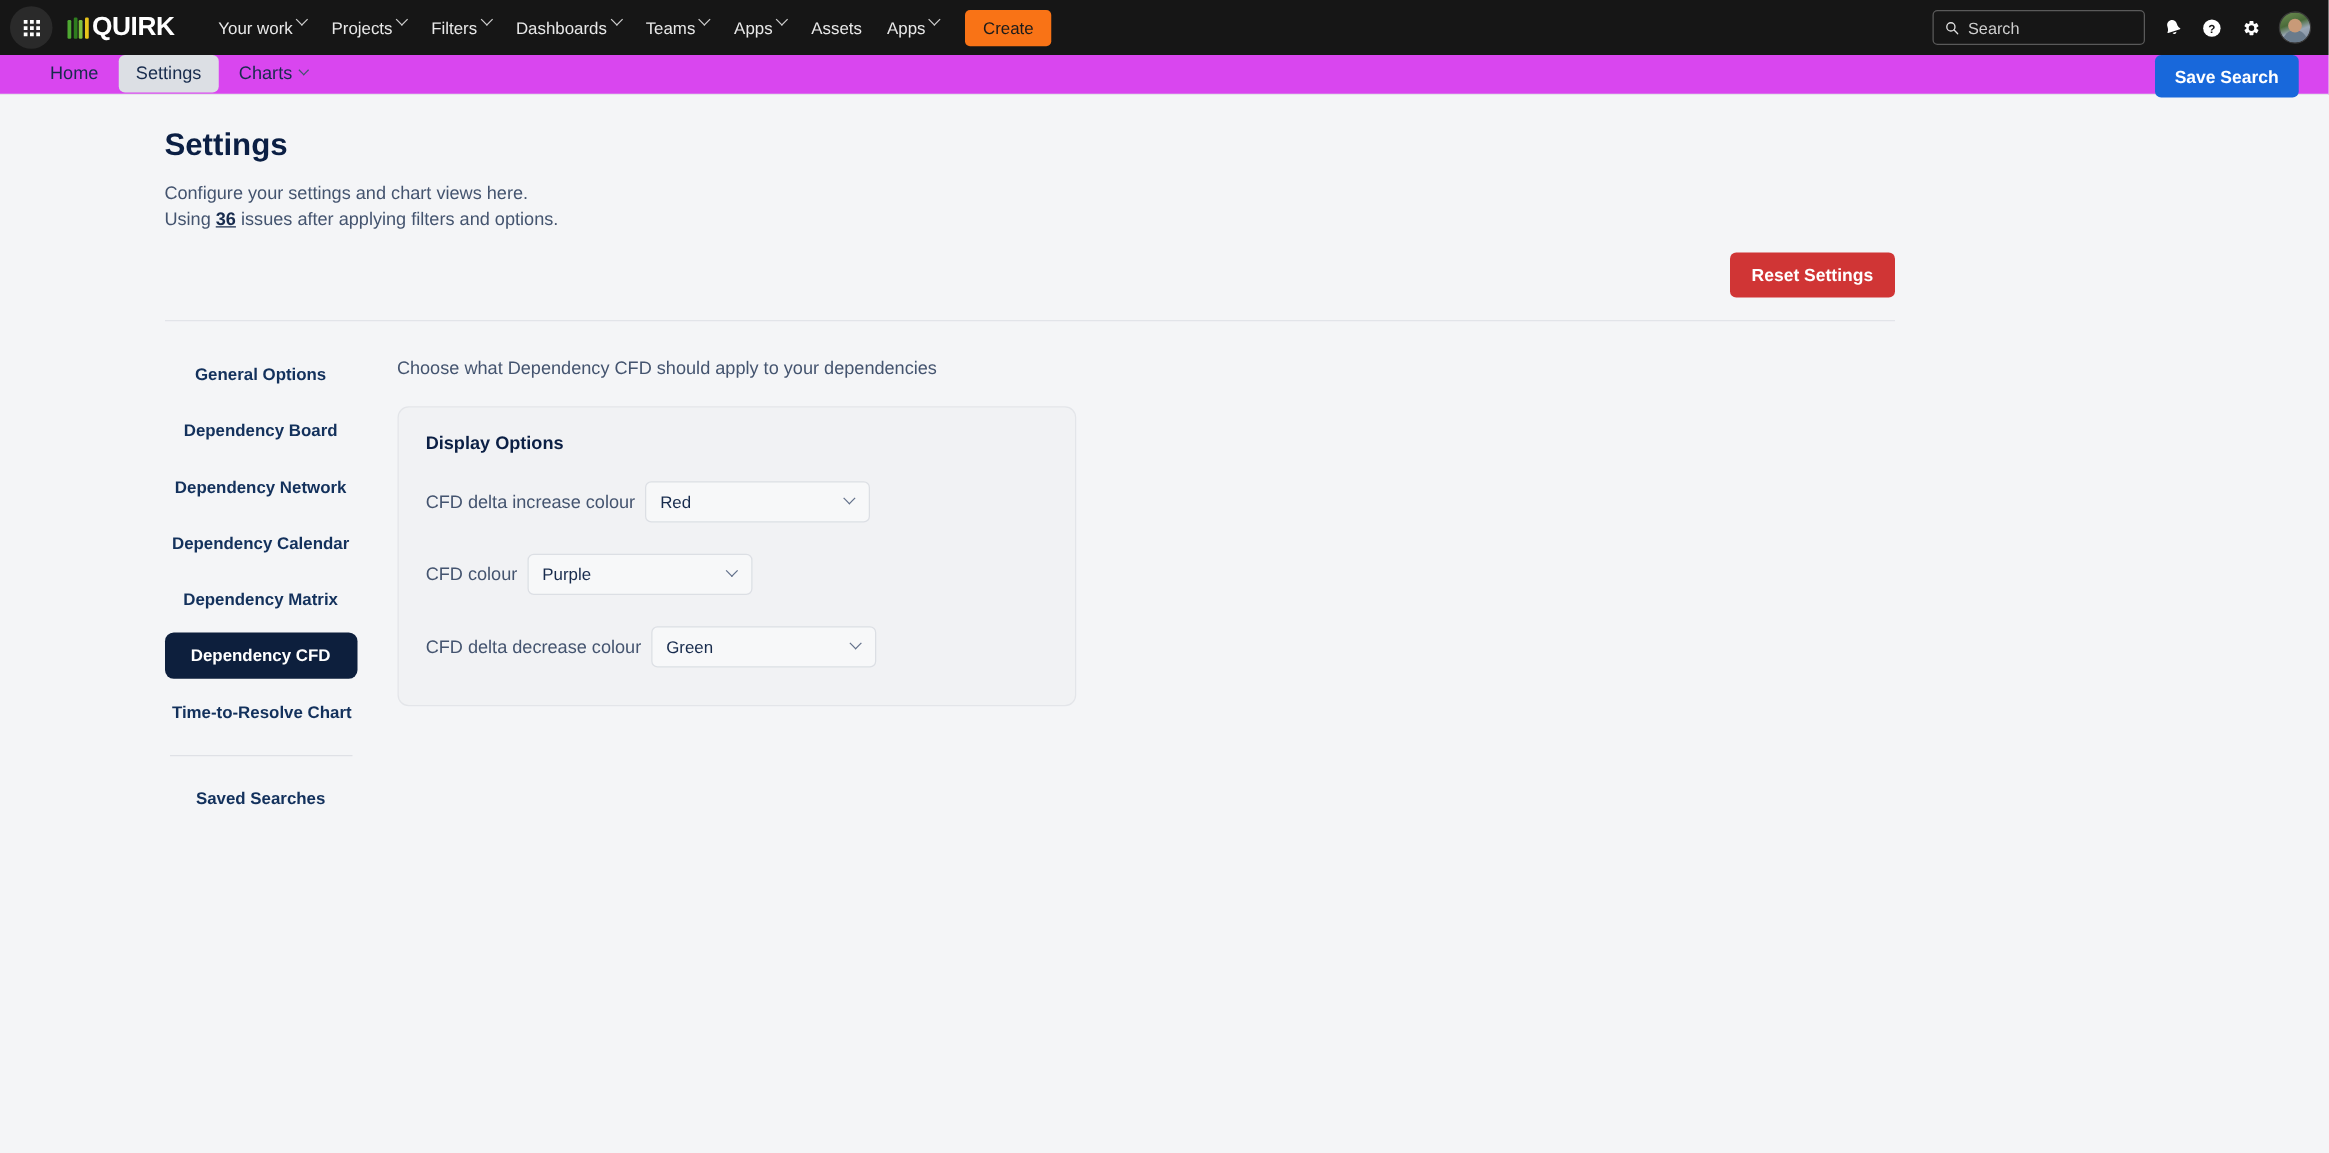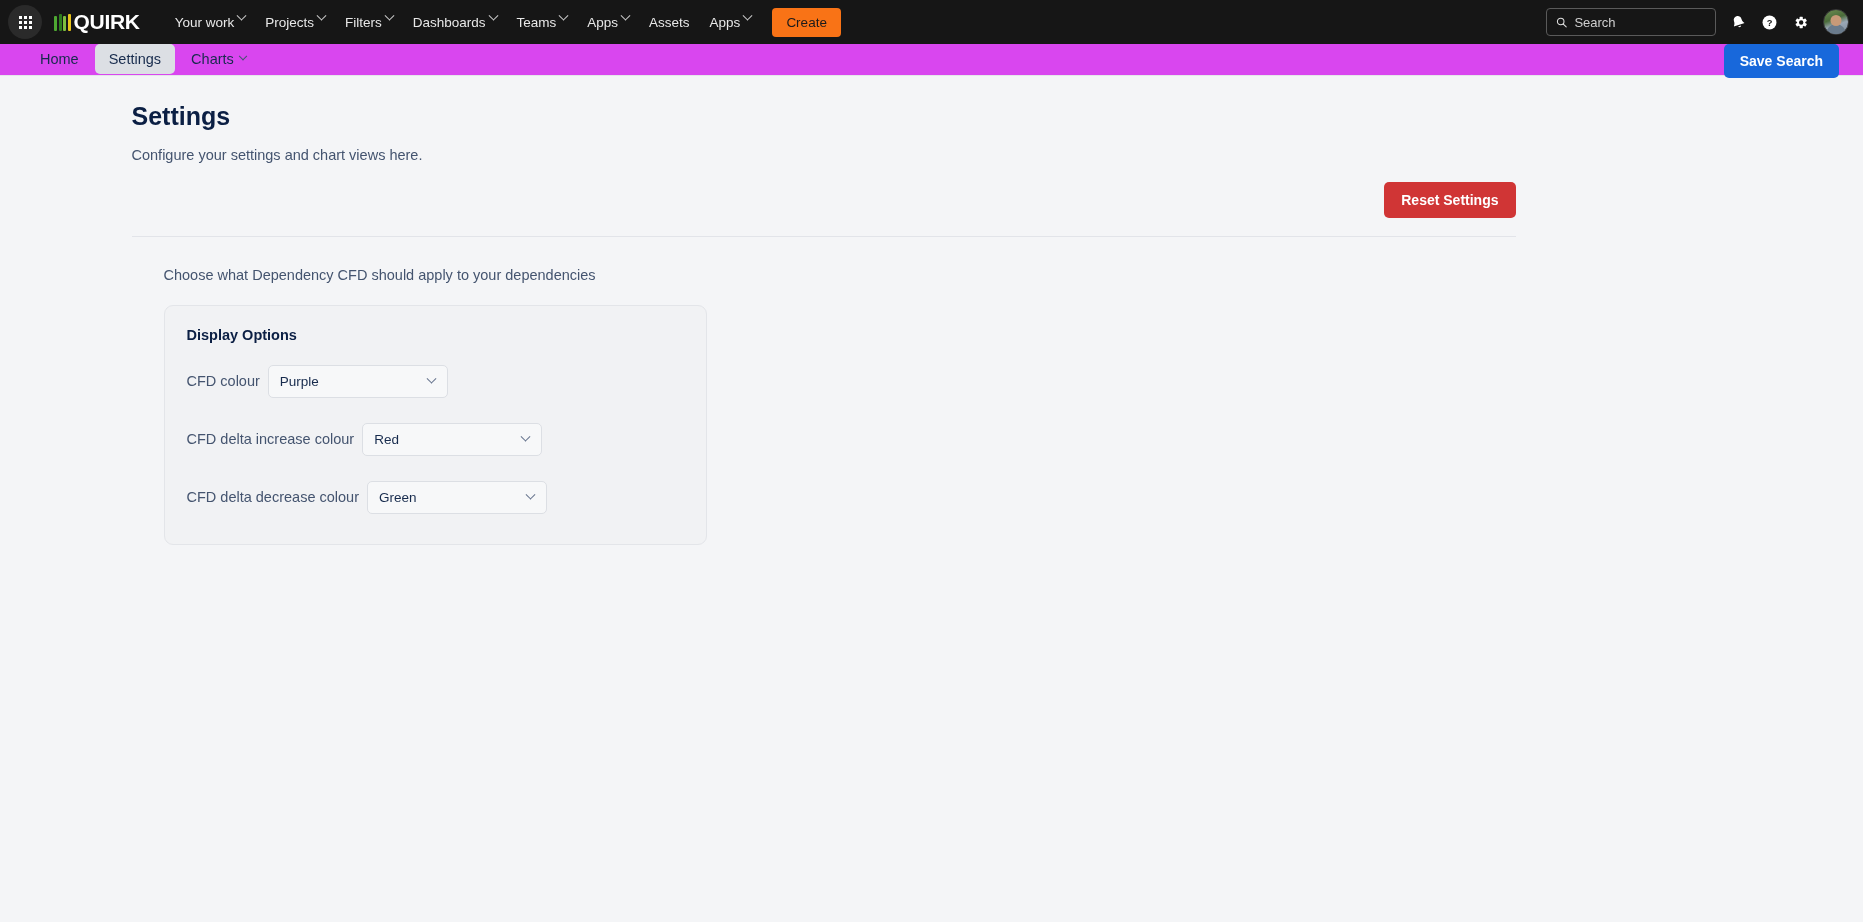--- a/index.html
+++ b/index.html
@@ -438,49 +438,61 @@
   <button class="save-search">Save Search</button>
 </div>
 
 <div class="page">
   <div class="page-inner">
 
     <h1 class="page-title">Settings</h1>
 
     <div class="page-sub">
       <div>Configure your settings and chart views here.</div>
+      <div><span>Using </span><b>36</b><span> issues after applying filters and options.</span></div>
     </div>
 
     <div class="reset-row">
       <button class="reset-btn">Reset Settings</button>
     </div>
 
     <div class="divider"></div>
 
     <div class="content">
 
+      <div class="settings-nav">
+        <div class="snav-item">General Options</div>
+        <div class="snav-item">Dependency Board</div>
+        <div class="snav-item">Dependency Network</div>
+        <div class="snav-item">Dependency Calendar</div>
+        <div class="snav-item">Dependency Matrix</div>
+        <div class="snav-item active">Dependency CFD</div>
+        <div class="snav-item">Time-to-Resolve Chart</div>
+        <div class="snav-sep"></div>
+        <div class="snav-item">Saved Searches</div>
+      </div>
 
       <div class="panel">
         <div class="panel-sub">Choose what Dependency CFD should apply to your dependencies</div>
 
         <div class="card">
           <div class="card-title">Display Options</div>
+
+          <div class="field-row">
+            <div class="field-label">CFD delta increase colour</div>
+            <div class="select">
+              <span>Red</span>
+              <span class="sel-chev"></span>
+            </div>
+          </div>
 
           <div class="field-row">
             <div class="field-label">CFD colour</div>
             <div class="select">
               <span>Purple</span>
-              <span class="sel-chev"></span>
-            </div>
-          </div>
-
-          <div class="field-row">
-            <div class="field-label">CFD delta increase colour</div>
-            <div class="select">
-              <span>Red</span>
               <span class="sel-chev"></span>
             </div>
           </div>
 
           <div class="field-row">
             <div class="field-label">CFD delta decrease colour</div>
             <div class="select">
               <span>Green</span>
               <span class="sel-chev"></span>
             </div>

